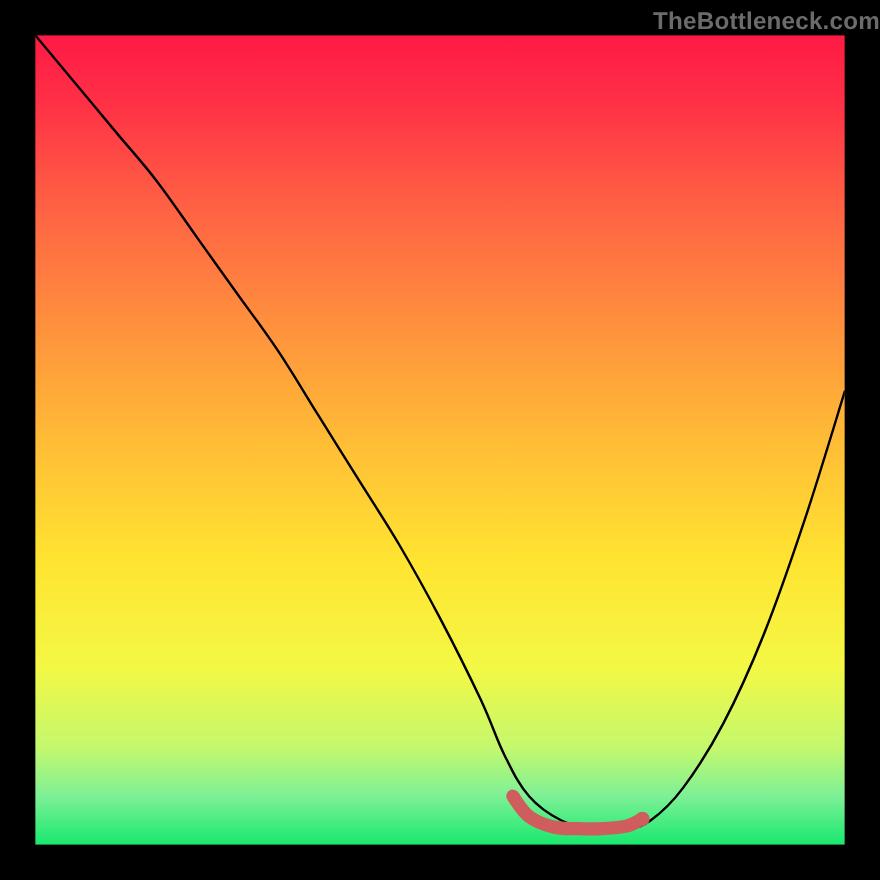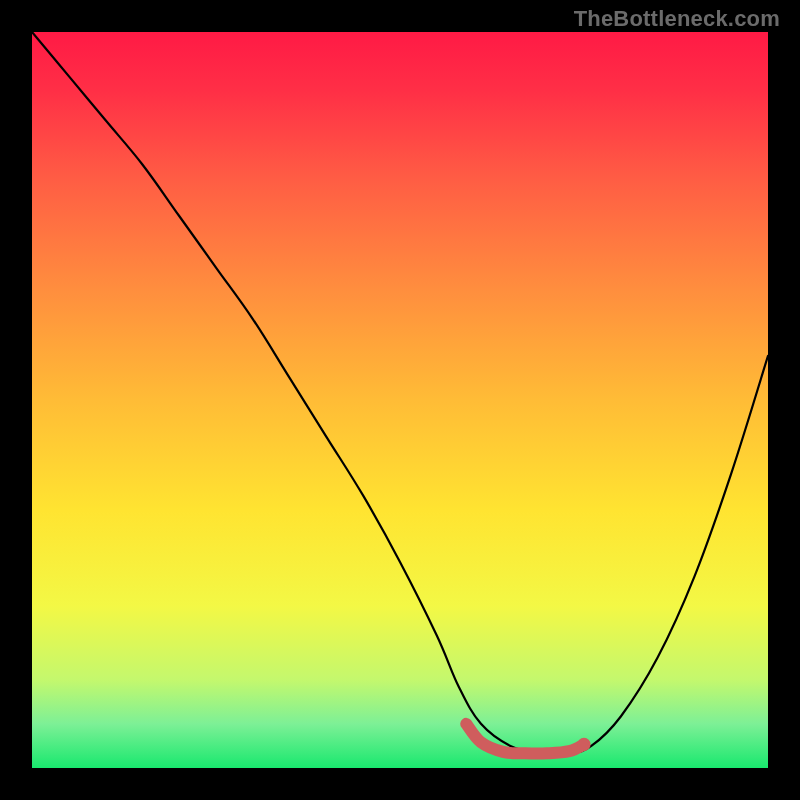--- a/index.html
+++ b/index.html
@@ -26,21 +26,21 @@
     background: #000;
   }
   .plot-box svg {
     display: block;
     width: 100%;
     height: 100%;
   }
   .watermark {
     position: absolute;
     top: 6px;
-    right: 20px;
+    right: 0;
     font-size: 22px;
     font-weight: 600;
     color: #6b6b6b;
     letter-spacing: 0.2px;
     user-select: none;
   }
 </style>
 </head>
 <body>
 

